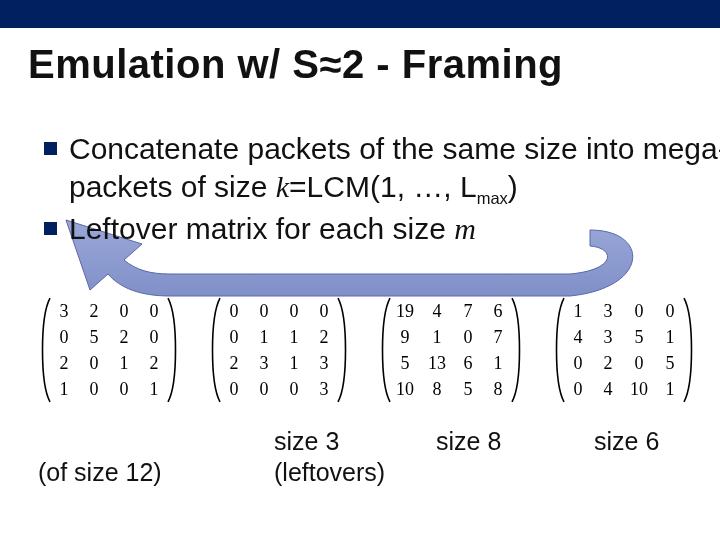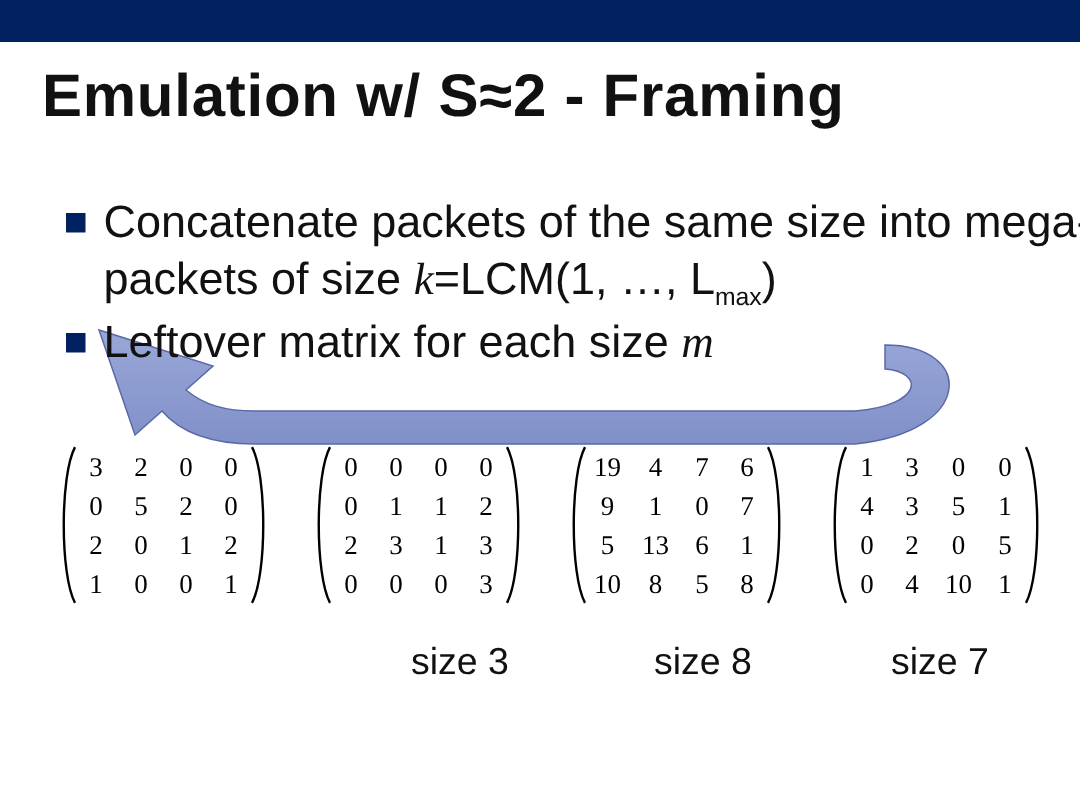--- a/index.html
+++ b/index.html
@@ -280,23 +280,25 @@
       <svg viewBox="0 0 14 104" preserveAspectRatio="none">
           <path d="M2 2 C12 20,12 84,2 102" stroke="#000" stroke-width="1.6" fill="none"></path>
         </svg>
     </div>
   </div>
 </div>
 
 <div class="captions">
   <div class="cap cap1">
     <br>
+    <span>(of size 12)</span>
   </div>
   <div class="cap cap2">
     <span>size 3</span><br>
+    <span>(leftovers)</span>
   </div>
   <div class="cap cap3">
     <span>size 8</span>
   </div>
   <div class="cap cap4">
-    <span>size 7</span>
+    <span>size 6</span>
   </div>
 </div>
 
 </body></html>

